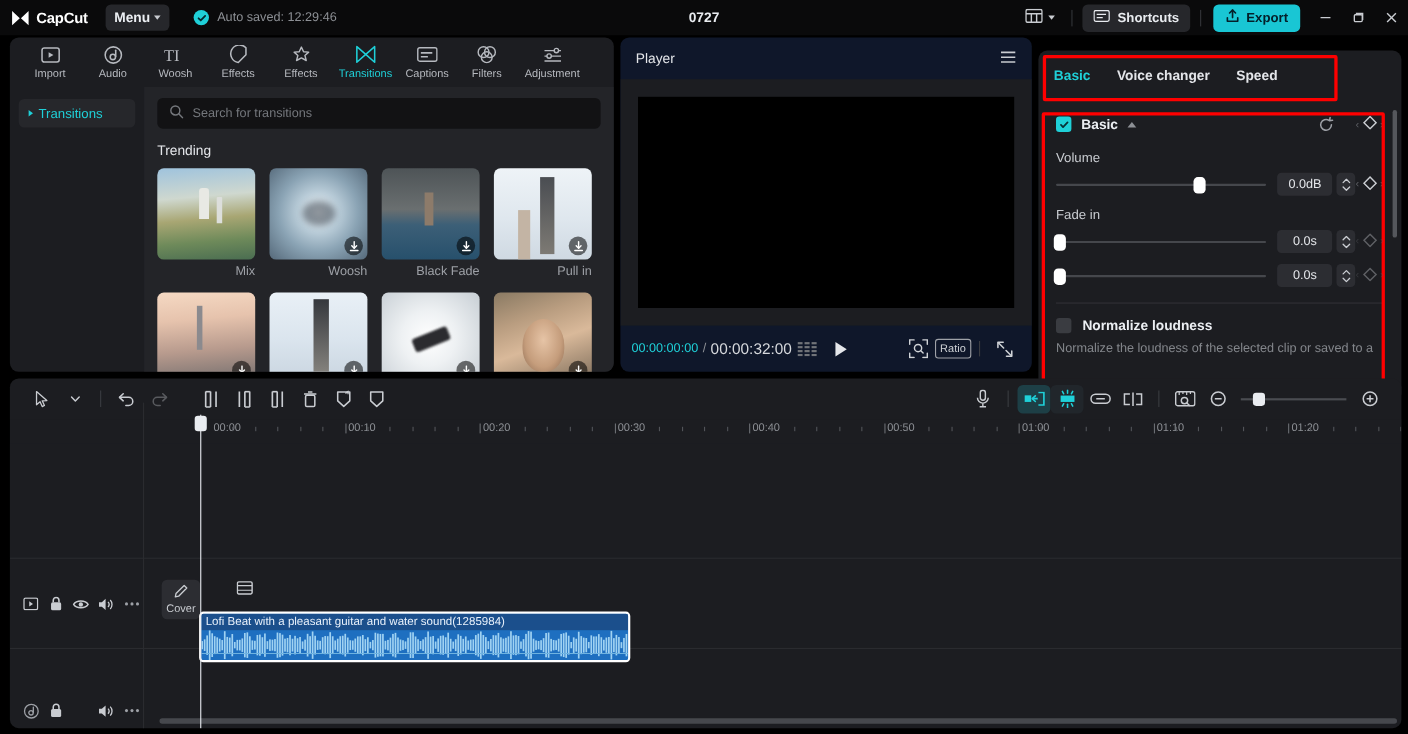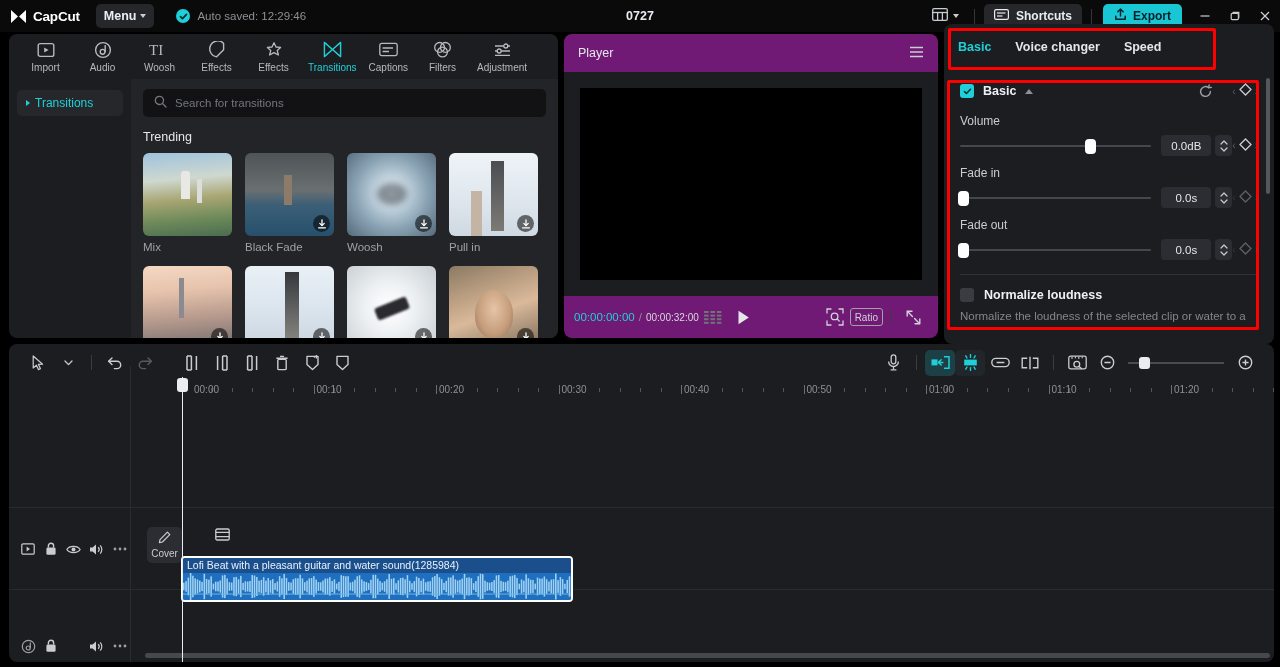--- a/index.html
+++ b/index.html
@@ -102,21 +102,21 @@
   }
   .cell { width: 89px; }
   .thumb {
     width: 89px; height: 83px; border-radius: 6px; position: relative; overflow: hidden;
   }
   .dl-badge {
     position: absolute; right: 4px; bottom: 4px; width: 17px; height: 17px;
     background: rgba(0,0,0,0.55); border-radius: 50%;
     display: flex; align-items: center; justify-content: center;
   }
-  .cell-label { margin-top: 5px; font-size: 11.5px; color: #9da0a6; }
+  .cell-label { margin-top: 5px; font-size: 11.5px; color: #9da0a6; text-align: right; }
 
   
   .t-mix { background: linear-gradient(175deg,#9fc3dd 0%,#cfd8cf 32%,#a8a673 55%,#6e8a5a 78%,#4a6d51 100%); }
   .t-mix:after { content:""; position:absolute; left:38px; top:18px; width:9px; height:28px; background:#e8e9e4; border-radius:3px 3px 0 0; box-shadow: 14px 6px 0 -2px #dcdedb; }
   .t-blackfade { background: linear-gradient(180deg,#4e5457 0%,#6a6f70 45%,#3c5f77 62%,#27506c 100%); }
   .t-blackfade:after { content:""; position:absolute; left:39px; top:22px; width:8px; height:30px; background:#8d7b6a; }
   .t-woosh { background: radial-gradient(circle at 50% 48%, #f2f6f8 0%, #b9ccd8 30%, #8aa3b4 58%, #55697a 100%); }
   .t-woosh:after { content:""; position:absolute; left:30px; top:30px; width:30px; height:22px; background:rgba(60,70,80,.55); border-radius:50%; filter: blur(3px); }
   .t-pullin { background: linear-gradient(180deg,#eef3f7 0%,#dfe7ee 55%,#cfd9e2 100%); }
   .t-pullin:after { content:""; position:absolute; left:42px; top:8px; width:13px; height:70px; background: linear-gradient(180deg,#4a4d52,#7d7a74); }
@@ -126,49 +126,49 @@
   .t-tower2 { background: linear-gradient(180deg,#e9f0f6 0%,#dbe5ee 50%,#c8d4df 100%); }
   .t-tower2:after { content:""; position:absolute; left:40px; top:6px; width:14px; height:75px; background: linear-gradient(180deg,#35383d,#8e8b85); }
   .t-lipstick { background: radial-gradient(circle at 48% 50%, #ffffff 0%, #eef1f3 40%, #c7ced4 100%); }
   .t-lipstick:after { content:""; position:absolute; left:28px; top:36px; width:34px; height:13px; background:#2b2b2f; border-radius:3px; transform: rotate(-22deg); filter: blur(1px); }
   .t-portrait { background: linear-gradient(160deg,#8a7a63 0%,#b99d80 30%,#d9b99a 55%,#7a6a58 100%); }
   .t-portrait:after { content:""; position:absolute; left:26px; top:24px; width:38px; height:48px; background: radial-gradient(ellipse at 50% 40%, #e6c4a6 0%, #c59d7c 60%, #8d6b52 100%); border-radius:50% 50% 45% 45%; }
 
   
   .player-panel {
     position: absolute; left: 564px; top: 34px; width: 374px; height: 304px;
-    background: #701a75; border-radius: 8px; overflow: hidden;
+    background: #0f172a; border-radius: 8px; overflow: hidden;
   }
   .player-head {
     height: 38px; display: flex; align-items: center; justify-content: space-between;
     padding: 0 14px;
   }
   .player-head .ph-title { font-size: 12.5px; color: #e4e6ea; }
   .player-stage {
     height: 224px; background: #1c1d21;
     display: flex; align-items: center; justify-content: center;
   }
   .video-area { width: 342px; height: 192px; background: #000; }
   .player-foot {
     height: 42px; display: flex; align-items: center; padding: 0 10px; gap: 0;
   }
   .tc-cur { color: #1fd0d8; font-size: 11.5px; }
   .tc-sep { color: #8d9095; font-size: 11.5px; margin: 0 4px; }
-  .tc-tot { color: #d6d8dc; font-size: 10px; }
+  .tc-tot { color: #d6d8dc; font-size: 14px; }
   .pf-spacer { flex: 1; }
   .pf-btn { width: 30px; height: 28px; display: flex; align-items: center; justify-content: center; }
   .ratio-btn {
     height: 18px; padding: 0 4px; border: 1px solid #9fa2a8; border-radius: 3px;
     display: flex; align-items: center; font-size: 10px; color: #cfd2d6;
   }
   .mini-sep { width: 1px; height: 14px; background: #3a3c41; margin: 0 7px; }
 
   
   .right-panel {
-    position: absolute; left: 944px; top: 24px; width: 330px; height: 320px;
+    position: absolute; left: 944px; top: 46px; width: 330px; height: 320px;
     background: #1c1d21; border-radius: 8px; overflow: hidden;
   }
   .rp-tabs {
     height: 46px; display: flex; align-items: center; gap: 24px; padding: 0 14px;
   }
   .rp-tab { font-size: 12.5px; font-weight: bold; color: #e4e6ea; }
   .rp-tab.active { color: #1fd0d8; }
   .rp-tabs-hl {
     position: absolute; left: 4px; top: 4px; width: 268px; height: 42px;
     border: 3px solid #ff0000; border-radius: 2px; pointer-events: none;
@@ -485,43 +485,43 @@
       <div class="section-title">Trending</div>
 
       <div class="grid">
 
         <div class="cell">
           <div class="thumb t-mix"></div>
           <div class="cell-label">Mix</div>
         </div>
 
         <div class="cell">
+          <div class="thumb t-woosh">
+            <span class="dl-badge">
+              <svg width="10" height="10" viewBox="0 0 10 10">
+                  <path d="M5 0.8 L5 6.4" stroke="#fff" stroke-width="1.3" stroke-linecap="round"></path>
+                  <path d="M2.8 4.4 L5 6.6 L7.2 4.4" stroke="#fff" stroke-width="1.3" fill="none" stroke-linecap="round" stroke-linejoin="round"></path>
+                  <line x1="1.6" y1="8.8" x2="8.4" y2="8.8" stroke="#fff" stroke-width="1.3" stroke-linecap="round"></line>
+                </svg>
+            </span>
+          </div>
+          <div class="cell-label">Woosh</div>
+        </div>
+
+        <div class="cell">
           <div class="thumb t-blackfade">
             <span class="dl-badge">
               <svg width="10" height="10" viewBox="0 0 10 10">
                   <path d="M5 0.8 L5 6.4" stroke="#fff" stroke-width="1.3" stroke-linecap="round"></path>
                   <path d="M2.8 4.4 L5 6.6 L7.2 4.4" stroke="#fff" stroke-width="1.3" fill="none" stroke-linecap="round" stroke-linejoin="round"></path>
                   <line x1="1.6" y1="8.8" x2="8.4" y2="8.8" stroke="#fff" stroke-width="1.3" stroke-linecap="round"></line>
                 </svg>
             </span>
           </div>
           <div class="cell-label">Black Fade</div>
-        </div>
-
-        <div class="cell">
-          <div class="thumb t-woosh">
-            <span class="dl-badge">
-              <svg width="10" height="10" viewBox="0 0 10 10">
-                  <path d="M5 0.8 L5 6.4" stroke="#fff" stroke-width="1.3" stroke-linecap="round"></path>
-                  <path d="M2.8 4.4 L5 6.6 L7.2 4.4" stroke="#fff" stroke-width="1.3" fill="none" stroke-linecap="round" stroke-linejoin="round"></path>
-                  <line x1="1.6" y1="8.8" x2="8.4" y2="8.8" stroke="#fff" stroke-width="1.3" stroke-linecap="round"></line>
-                </svg>
-            </span>
-          </div>
-          <div class="cell-label">Woosh</div>
         </div>
 
         <div class="cell">
           <div class="thumb t-pullin">
             <span class="dl-badge">
               <svg width="10" height="10" viewBox="0 0 10 10">
                   <path d="M5 0.8 L5 6.4" stroke="#fff" stroke-width="1.3" stroke-linecap="round"></path>
                   <path d="M2.8 4.4 L5 6.6 L7.2 4.4" stroke="#fff" stroke-width="1.3" fill="none" stroke-linecap="round" stroke-linejoin="round"></path>
                   <line x1="1.6" y1="8.8" x2="8.4" y2="8.8" stroke="#fff" stroke-width="1.3" stroke-linecap="round"></line>
                 </svg>
@@ -737,21 +737,20 @@
             <svg width="13" height="13" viewBox="0 0 13 13">
                 <path d="M6.5 1 L12 6.5 L6.5 12 L1 6.5 Z" stroke="#c9ccd1" fill="none" stroke-width="1.3"></path>
               </svg>
           </span>
           <span class="kf-ch">›</span>
         </span>
       </div>
     </div>
 
     <div class="param">
-      <div class="param-label">Fade out</div>
       <div class="param-row">
         <div class="slider">
           <div class="slider-track"></div>
           <div class="slider-knob" style="left:3px"></div>
         </div>
         <div class="num-field">0.0s</div>
         <div class="stepper">
           <svg width="8" height="5" viewBox="0 0 8 5">
               <path d="M1 4 L4 1 L7 4" stroke="#c9ccd1" fill="none" stroke-width="1.2" stroke-linecap="round" stroke-linejoin="round"></path>
             </svg>
@@ -770,21 +769,21 @@
         </span>
       </div>
     </div>
 
     <div class="divider-line"></div>
 
     <div class="norm-row">
       <span class="cbx-off"></span>
       <span class="norm-title">Normalize loudness</span>
     </div>
-    <div class="norm-desc">Normalize the loudness of the selected clip or water to a</div>
+    <div class="norm-desc">Normalize the loudness of the selected clip or saved to a</div>
   </div>
 
   <div class="rp-scrollbar"></div>
 </div>
 
 <div class="timeline">
 
   <div class="tl-toolbar">
     <span class="tb-ic">
       <svg width="13" height="16" viewBox="0 0 13 16">

